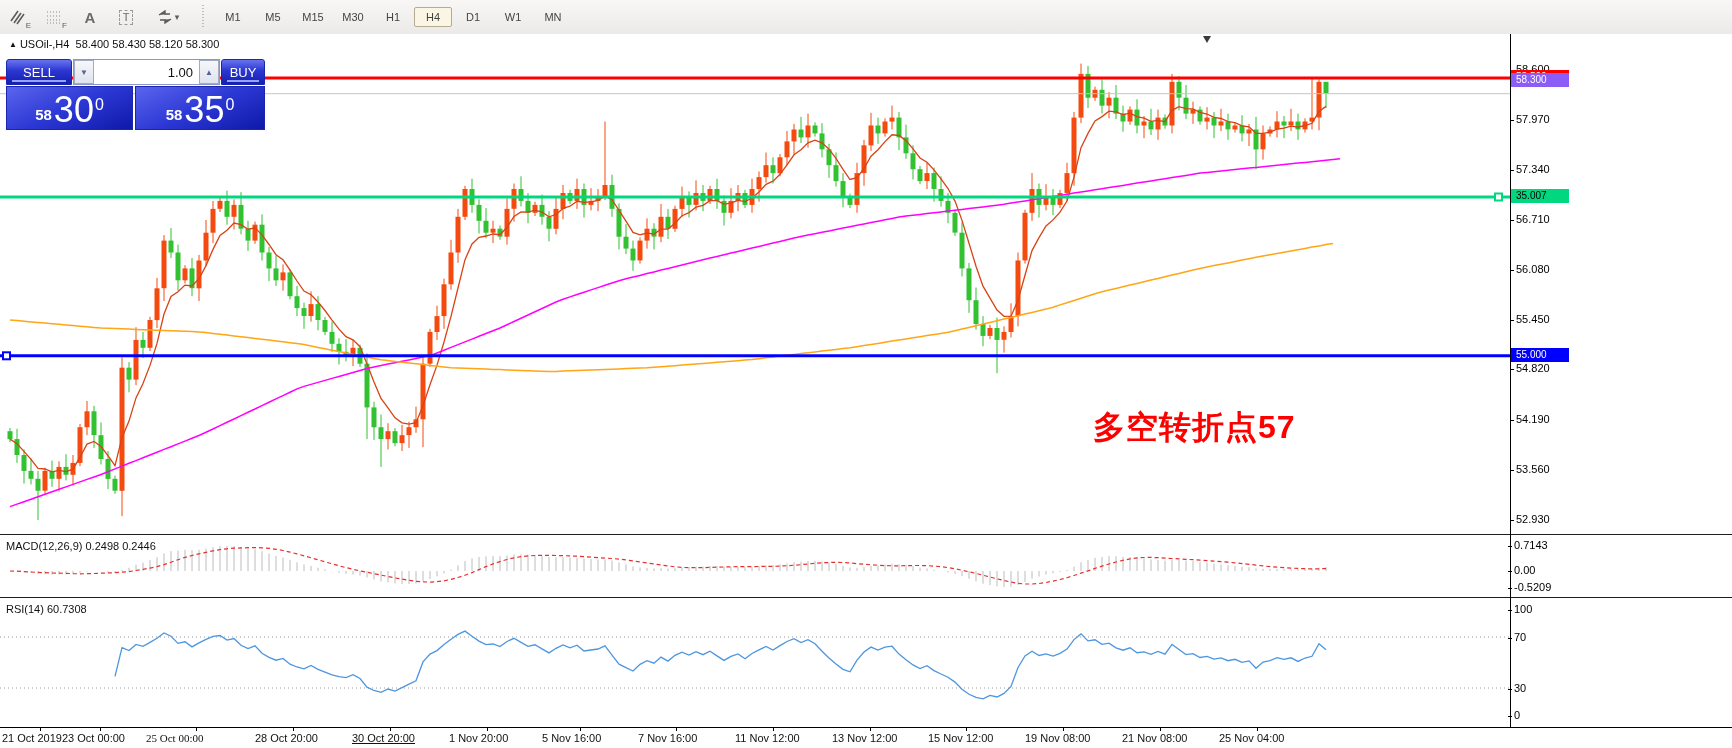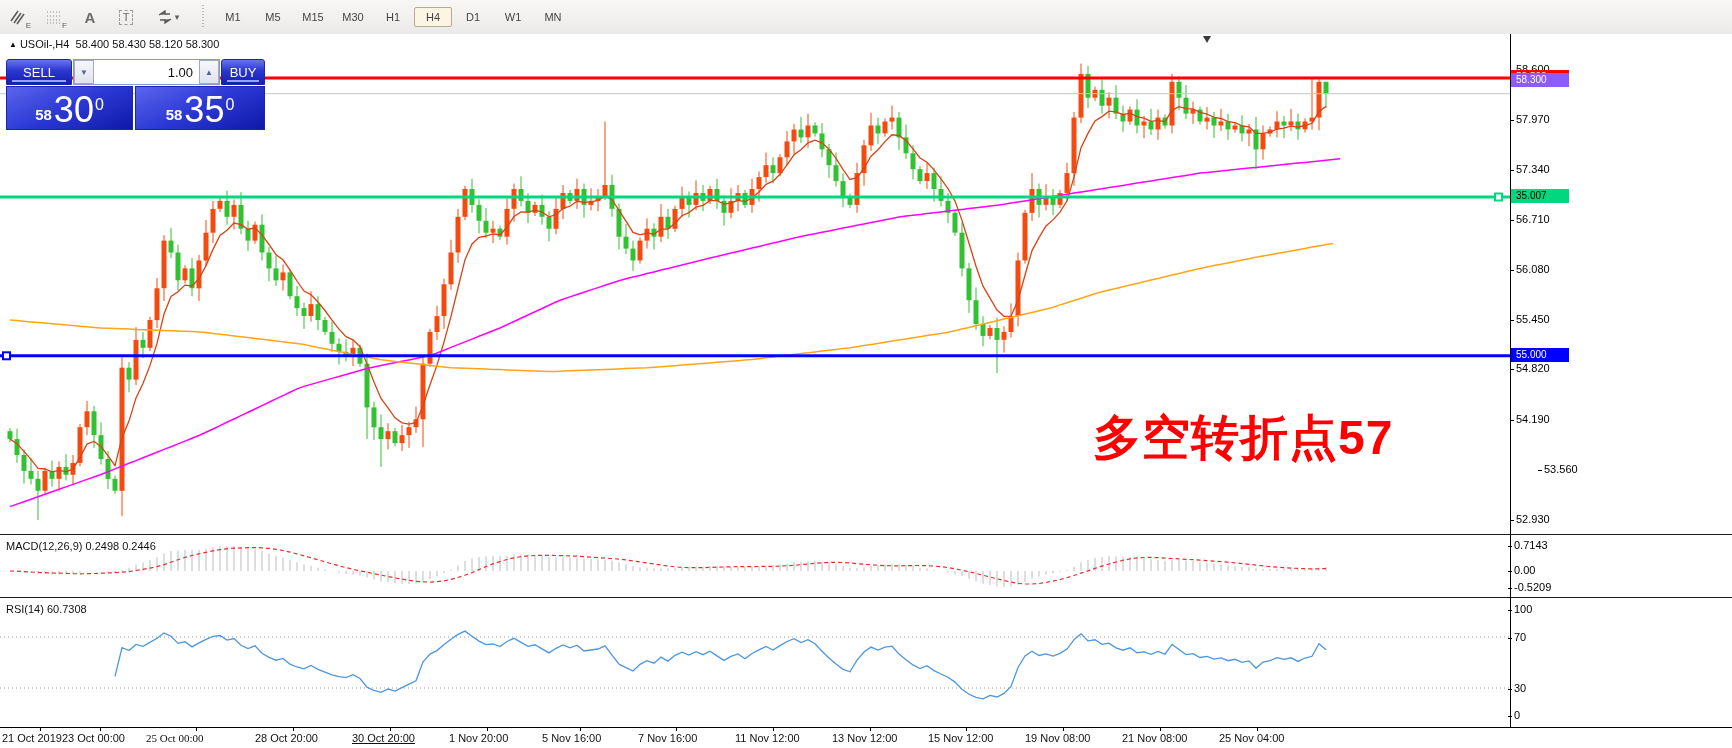--- a/index.html
+++ b/index.html
@@ -32,21 +32,21 @@
   #symline .tri{font-size:8px;vertical-align:1px;margin-right:3px;}
   .panelabel{position:absolute;left:6px;top:3px;font-size:11px;color:#111;z-index:6;}
   .ptick{position:absolute;left:1516px;font-size:11px;color:#000;z-index:7;}
   .ptick::before{content:"";position:absolute;left:-6px;top:7px;width:4px;height:1px;background:#000;}
   .pbadge{position:absolute;left:1511px;font-size:10px;z-index:8;padding:1px 5px 2px 5px;min-width:48px;}
   .ttick{position:absolute;top:4px;font-size:11px;color:#111;white-space:nowrap;}
   .tmark{position:absolute;top:0;width:1px;height:3px;background:#000;}
   #timeaxis{position:absolute;left:0;top:693px;width:1732px;height:21px;background:#fff;
     border-top:1px solid #000;}
   
-  #cnote{position:absolute;left:1093px;top:372px;font-size:48px;font-weight:bold;
+  #cnote{position:absolute;left:1093px;top:372px;font-size:32px;font-weight:bold;
     color:#ff0000;z-index:5;letter-spacing:1px;white-space:nowrap;}
   
   #tradepanel{position:absolute;left:6px;top:25px;width:257px;height:67px;z-index:9;}
   .obtn{position:absolute;top:0;height:24px;border-radius:3px 3px 0 0;
     background:linear-gradient(#6973f0,#2a36cf 45%,#1420b2);
     color:#fff;font-size:13px;display:flex;align-items:center;justify-content:center;
     border:1px solid #1a25b0;}
   .obtn::after{content:"";position:absolute;left:5px;right:5px;bottom:2px;height:2px;background:#97a2fa;}
   #sellbtn{left:0;width:64px;}
   #buybtn{left:215px;width:42px;}
@@ -779,21 +779,21 @@
       <span class="tmark" style="left: 1257px;"></span>
     </div>
 <div class="ptick" style="left: 1516px; top: 28.912px;">58.600</div>
     <div class="ptick" style="left: 1516px; top: 78.934px;">57.970</div>
     <div class="ptick" style="left: 1516px; top: 128.956px;">57.340</div>
     <div class="ptick" style="left: 1516px; top: 178.978px;">56.710</div>
     <div class="ptick" style="left: 1516px; top: 229px;">56.080</div>
     <div class="ptick" style="left: 1516px; top: 279.022px;">55.450</div>
     <div class="ptick" style="left: 1516px; top: 328px;">54.820</div>
     <div class="ptick" style="left: 1516px; top: 379.066px;">54.190</div>
-    <div class="ptick" style="left: 1516px; top: 429.088px; margin-left: 28px;">53.560</div>
+    <div class="ptick" style="left: 1516px; top: 429.088px;">53.560</div>
     <div class="ptick" style="left: 1516px; top: 479.11px;">52.930</div>
     <div class="pbadge" style="left: 1511px; top: 35.852px; background: rgb(255, 0, 0); color: rgb(255, 255, 255);">58.500</div>
     <div class="pbadge" style="left: 1511px; top: 39px; background: #8b5cf6; color: rgb(255, 255, 255);">58.300</div>
     <div class="pbadge" style="left: 1511px; top: 154.952px; background: rgb(0, 215, 126); color: rgb(0, 0, 0);">35.007</div>
     <div class="pbadge" style="left: 1511px; top: 313.752px; background: rgb(0, 0, 255); color: rgb(255, 255, 255);">55.000</div>
     <div class="ptick" style="left: 1514px; top: 505px;">0.7143</div>
     <div class="ptick" style="left: 1514px; top: 530px;">0.00</div>
     <div class="ptick" style="left: 1514px; top: 547px;">-0.5209</div>
     <div class="ptick" style="left: 1514px; top: 569px;">100</div>
     <div class="ptick" style="left: 1514px; top: 597px;">70</div>

